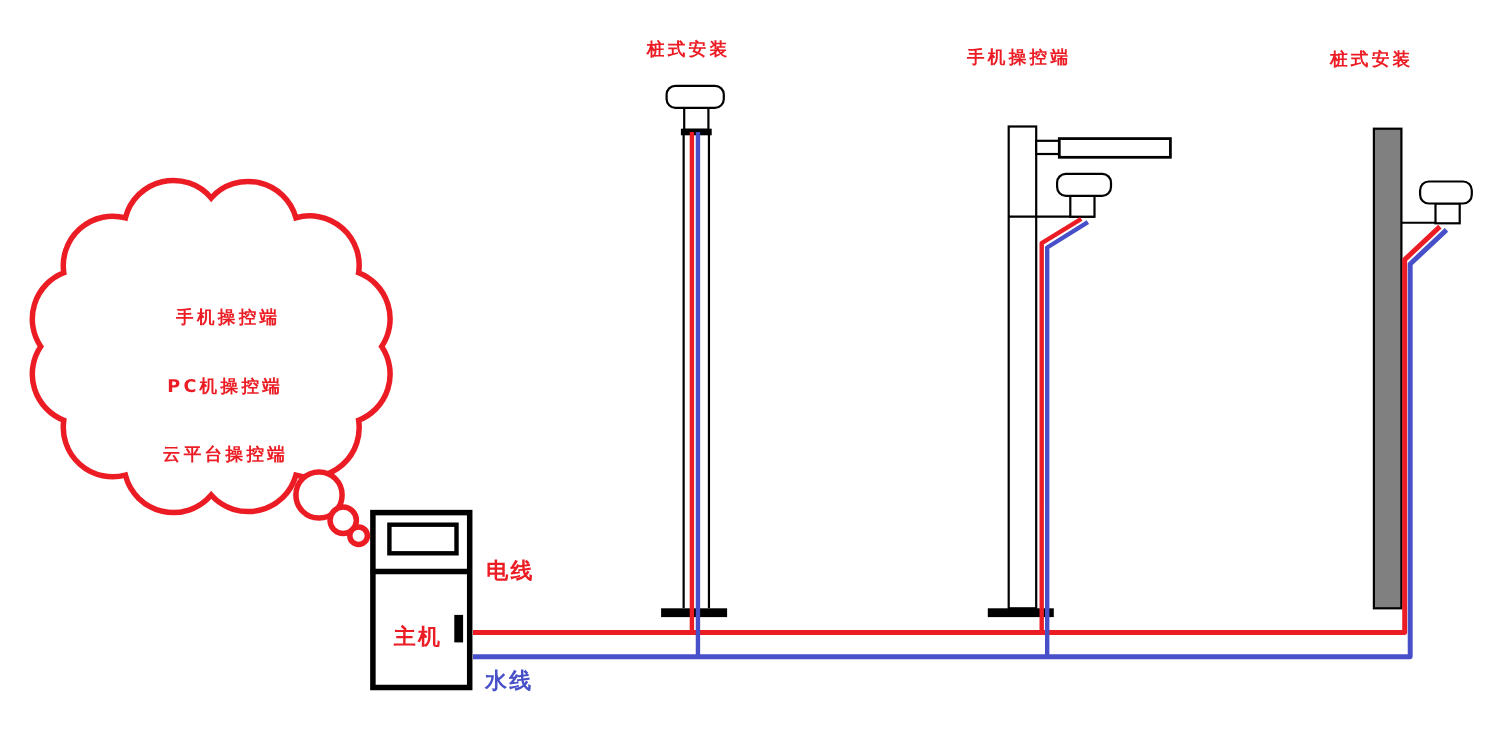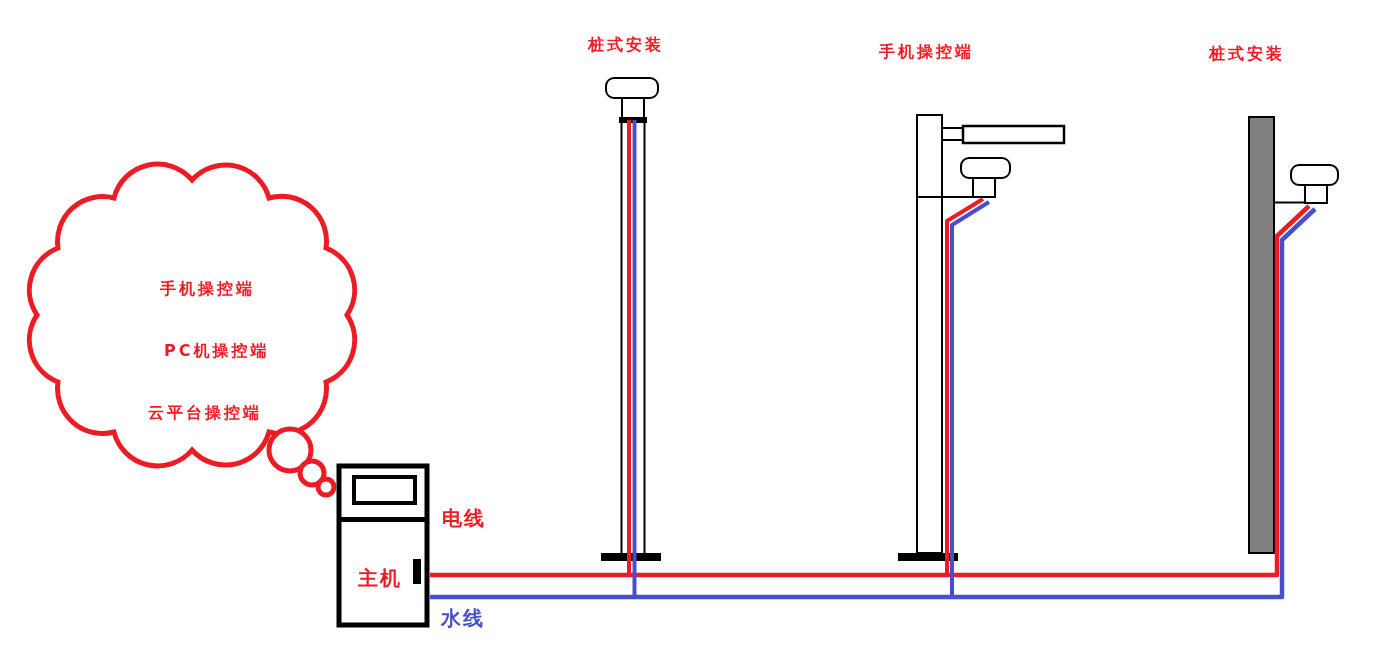--- a/index.html
+++ b/index.html
@@ -117,21 +117,21 @@
 
     <g>
       <line class="red-vwire" x1="629" y1="120" x2="629" y2="575"></line>
       <line class="blue-vwire" x1="634.5" y1="120" x2="634.5" y2="597"></line>
       <polyline class="red-vwire" points="983,199 947,221 947,575"></polyline>
       <polyline class="blue-vwire" points="989,202 952,225 952,597"></polyline>
     </g>
   </svg>
 
   <div class="lbl red-text cloud-text" style="left:160px;top:252px;">手机操控端</div>
-  <div class="lbl red-text cloud-text" style="left:164px;top:314px;">PC机操控端</div>
+  <div class="lbl red-text cloud-text" style="left:152px;top:314px;">PC机操控端</div>
   <div class="lbl red-text cloud-text" style="left:148px;top:376px;text-align:center;">云平台操控端</div>
 
   <div class="lbl red-text title-text" style="left:588px;top:37px;">桩式安装</div>
   <div class="lbl red-text title-text" style="left:879px;top:44px;">手机操控端</div>
   <div class="lbl red-text title-text" style="left:1209px;top:46px;">桩式安装</div>
 
   <div class="lbl red-text small-text" style="left:358px;top:541px;margin-top:27px;">主机</div>
   <div class="lbl red-text small-text" style="left:442px;top:508px;">电线</div>
   <div class="lbl blue-text small-text" style="left:441px;top:608px;text-align:center;">水线</div>
 

